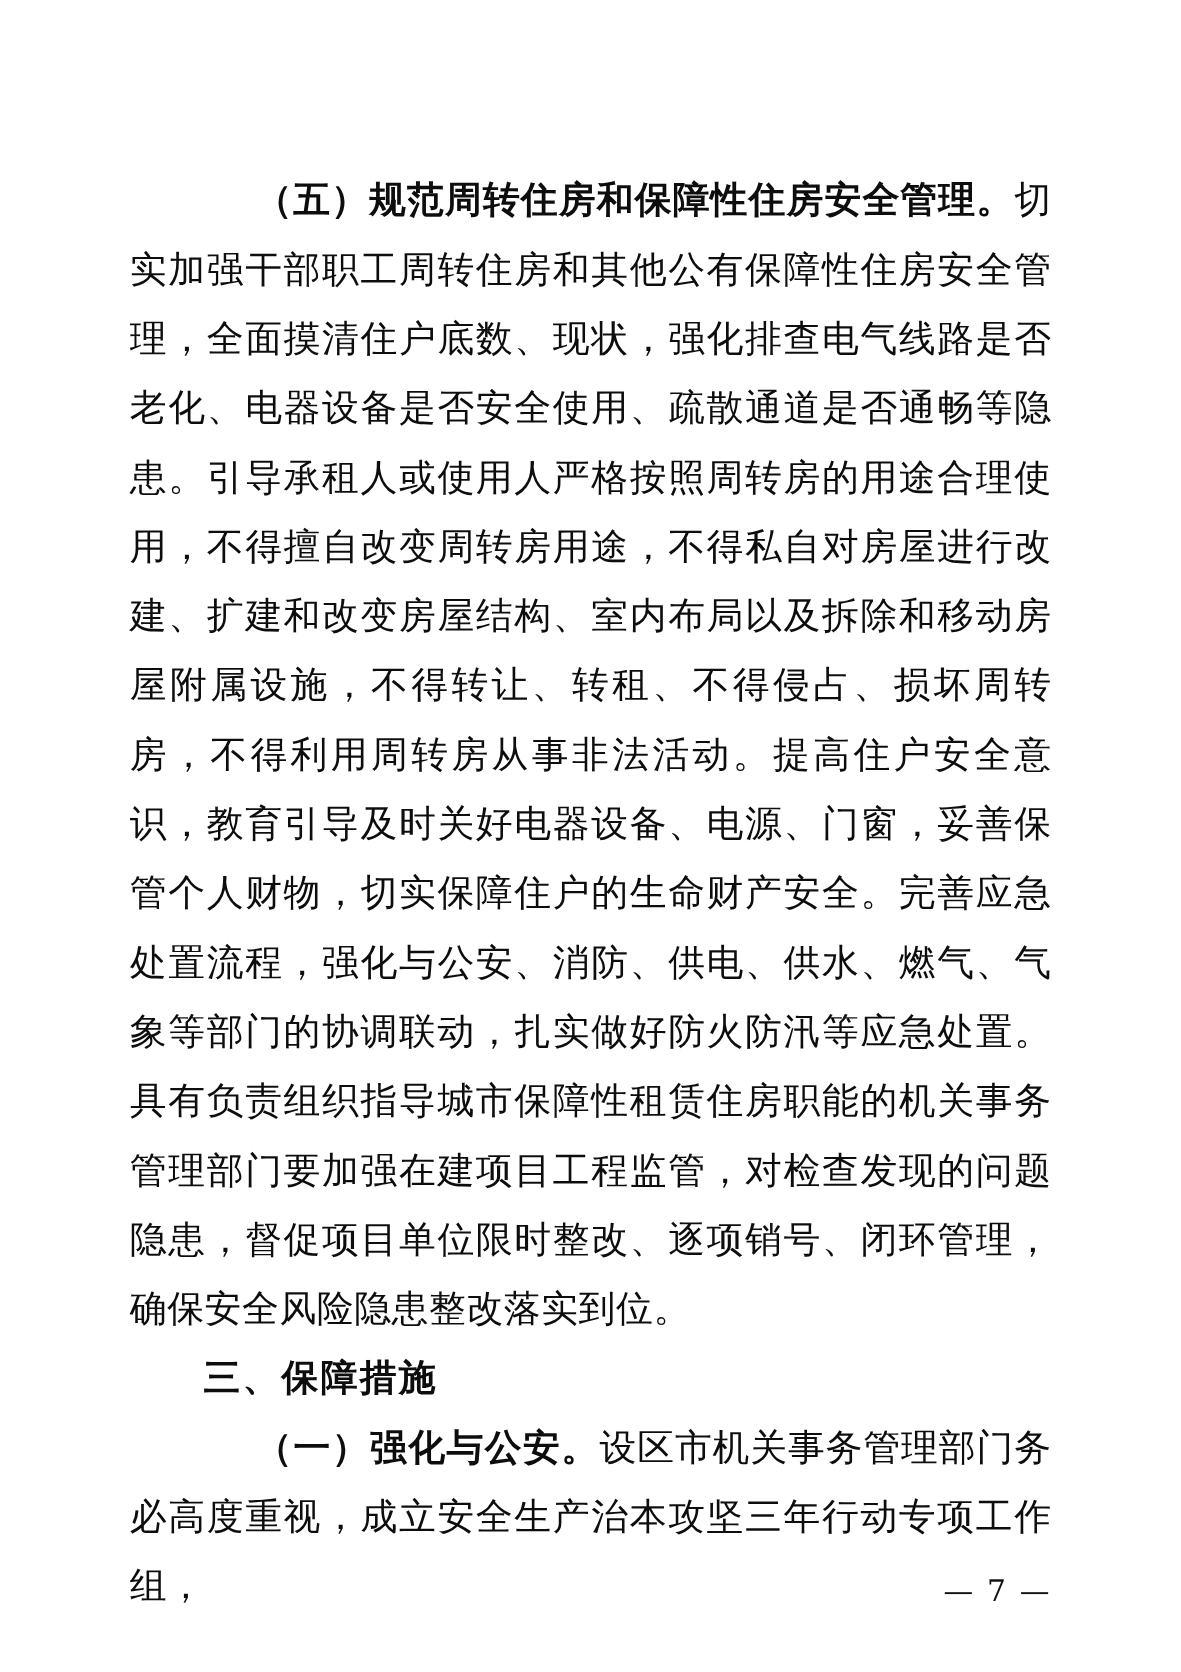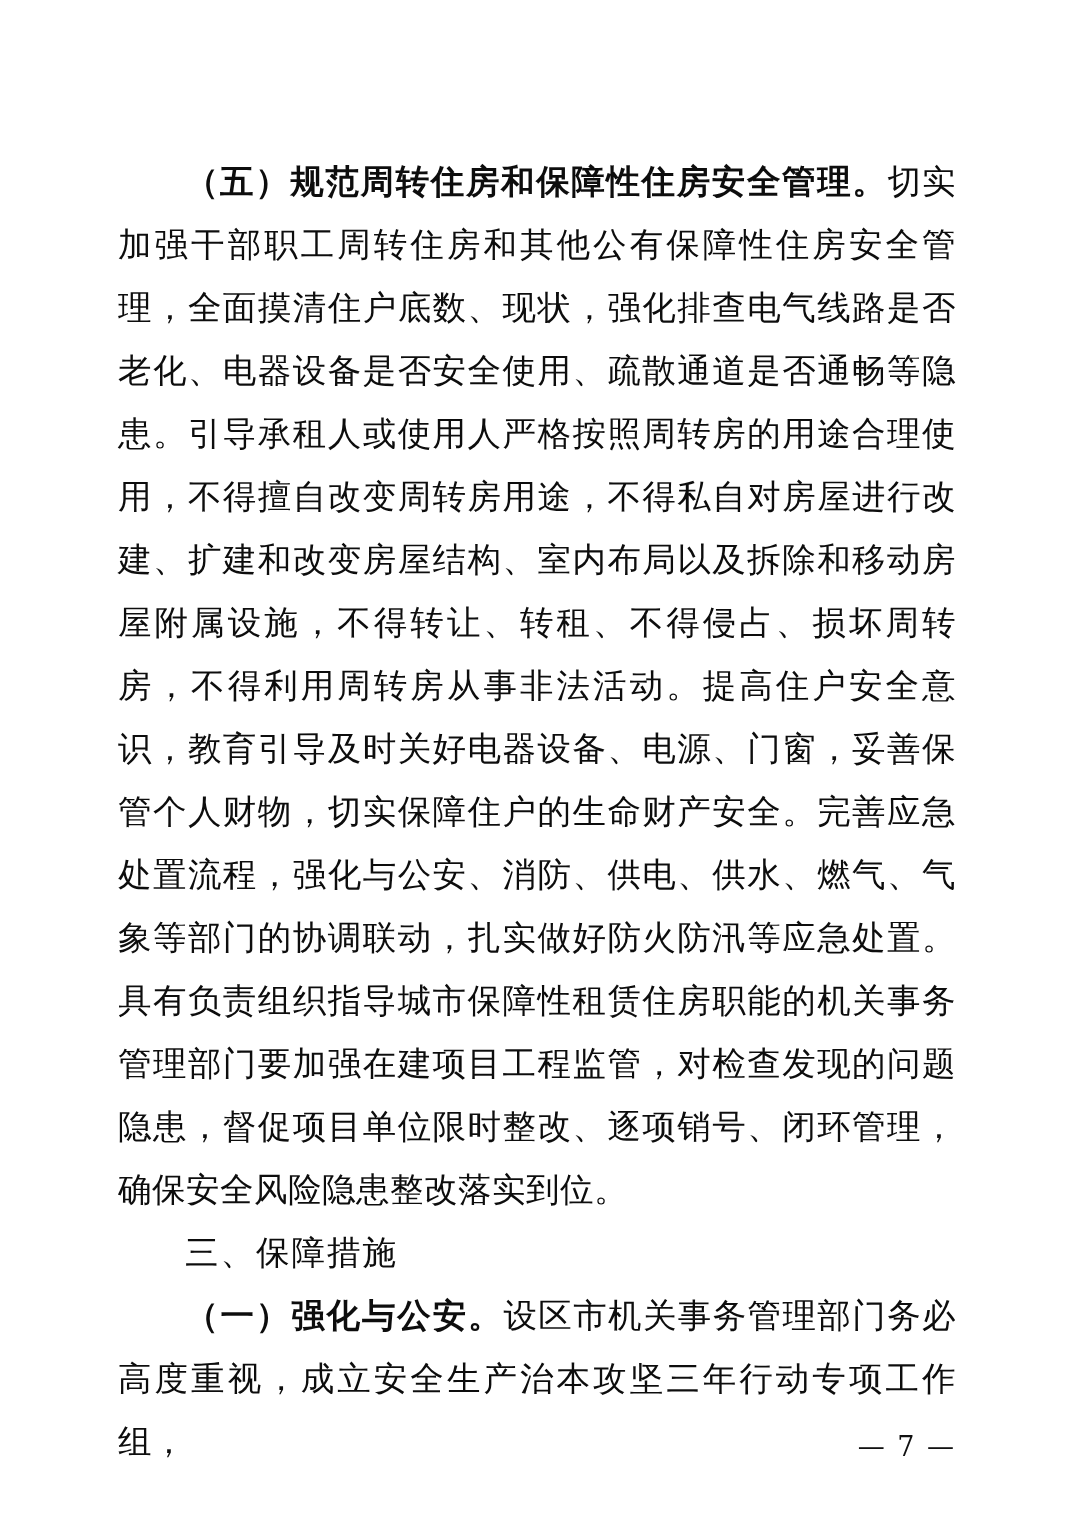--- a/index.html
+++ b/index.html
@@ -27,25 +27,26 @@
   }
   .para {
     margin: 0;
     text-indent: 2em;
     text-align: justify;
   }
   .lead {
     font-weight: bold;
     font-family: "DejaVu Sans", "Liberation Sans", sans-serif;
     letter-spacing: 1px;
+    margin-left: 47px;
   }
   .heading {
     margin: 0;
     text-indent: 2em;
-    font-weight: normal;
+    font-weight: bold;
     font-family: "DejaVu Sans", "Liberation Sans", sans-serif;
     font-size: 33.5px;
     line-height: 63px;
     letter-spacing: 2px;
   }
   .page-number {
     position: absolute;
     right: 118px;
     bottom: 58px;
     font-size: 27px;

